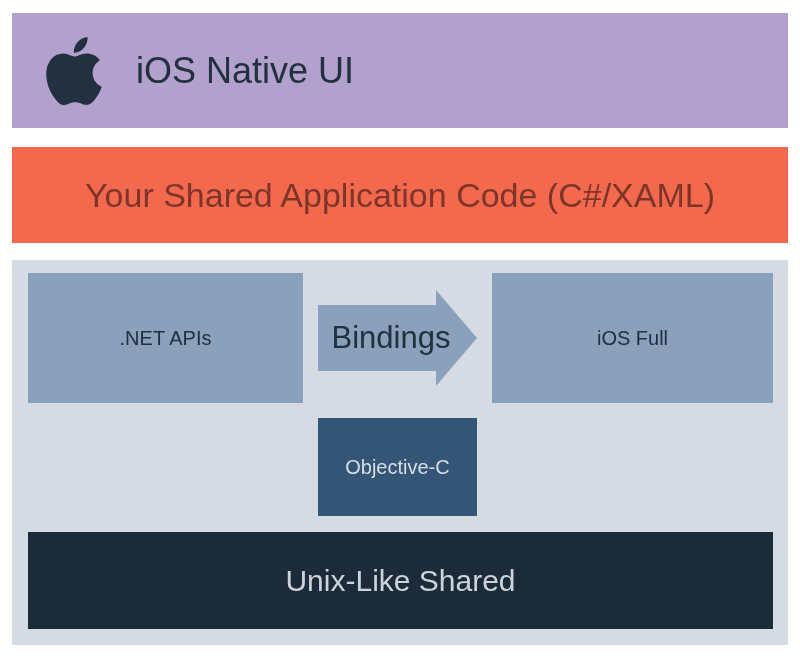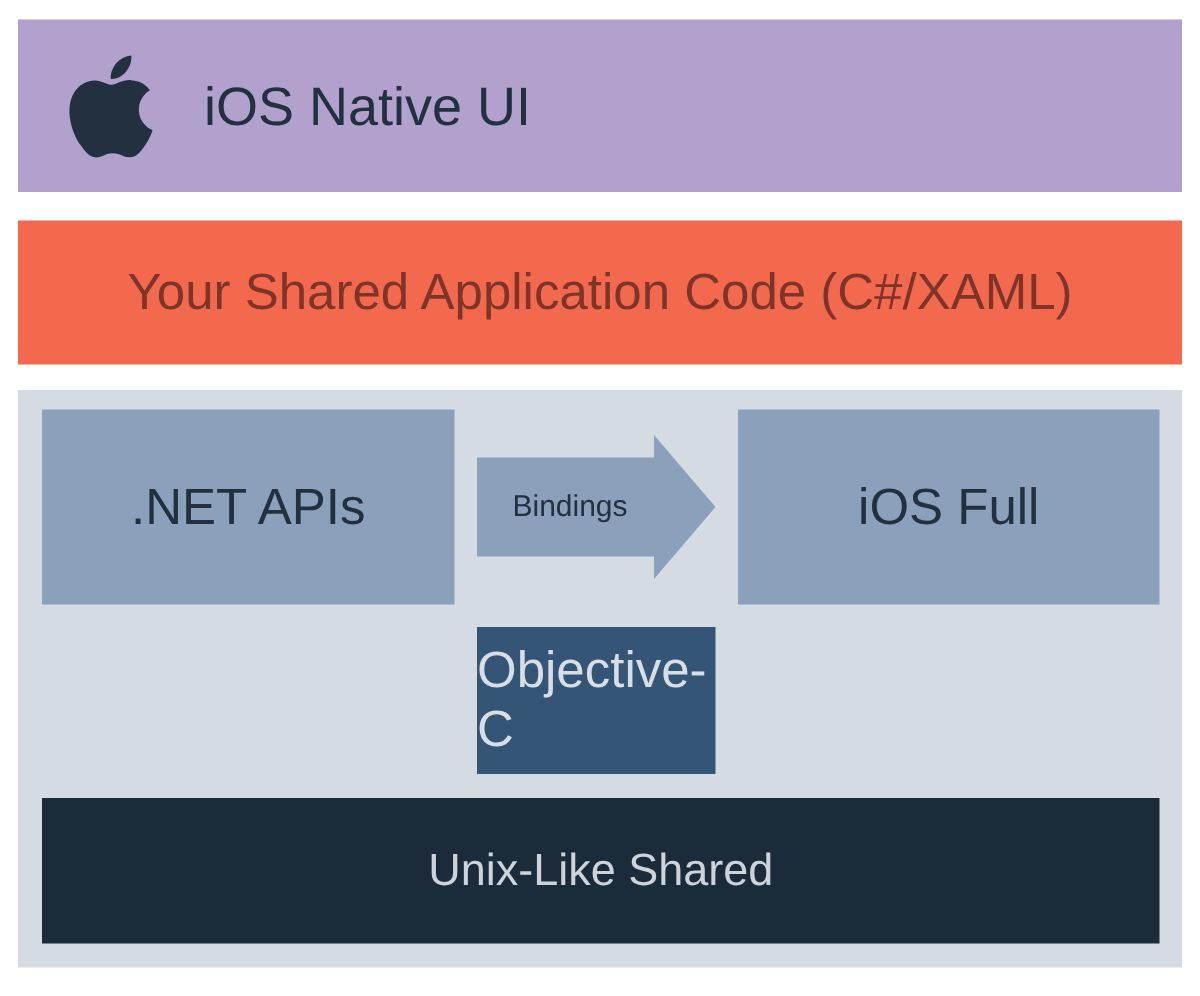--- a/index.html
+++ b/index.html
@@ -69,21 +69,21 @@
     display: grid;
     grid-template-columns: 275px 1fr 281px;
     column-gap: 15px;
   }
   .row-apis { height: 130px; }
   .row-runtimes { margin-top: 15px; height: 98px; }
   .box {
     display: flex;
     align-items: center;
     justify-content: center;
-    font-size: 34px;
+    font-size: 20px;
   }
   .box-bluegray {
     background: var(--blue_gray);
     color: var(--dark_text);
   }
   .box-darkblue {
     background: var(--dark_blue);
     color: var(--light_text);
   }
   .arrow-cell {
@@ -91,26 +91,26 @@
     align-items: center;
     justify-content: center;
   }
   .arrow-wrap {
     position: relative;
     width: 159px; height: 96px;
   }
   .arrow-wrap svg { display: block; width: 159px; height: 96px; }
   .arrow-label {
     position: absolute;
-    left: 1px; top: 0;
+    left: 12px; top: 0;
     width: 122px; height: 96px;
     display: flex;
     align-items: center;
     justify-content: center;
-    font-size: 20px;
+    font-size: 31px;
     color: var(--dark_text);
   }
   .box-kernel {
     margin-top: 16px;
     height: 97px;
     background: var(--darkest_navy);
     color: var(--kernel_text);
     display: flex;
     align-items: center;
     justify-content: center;

